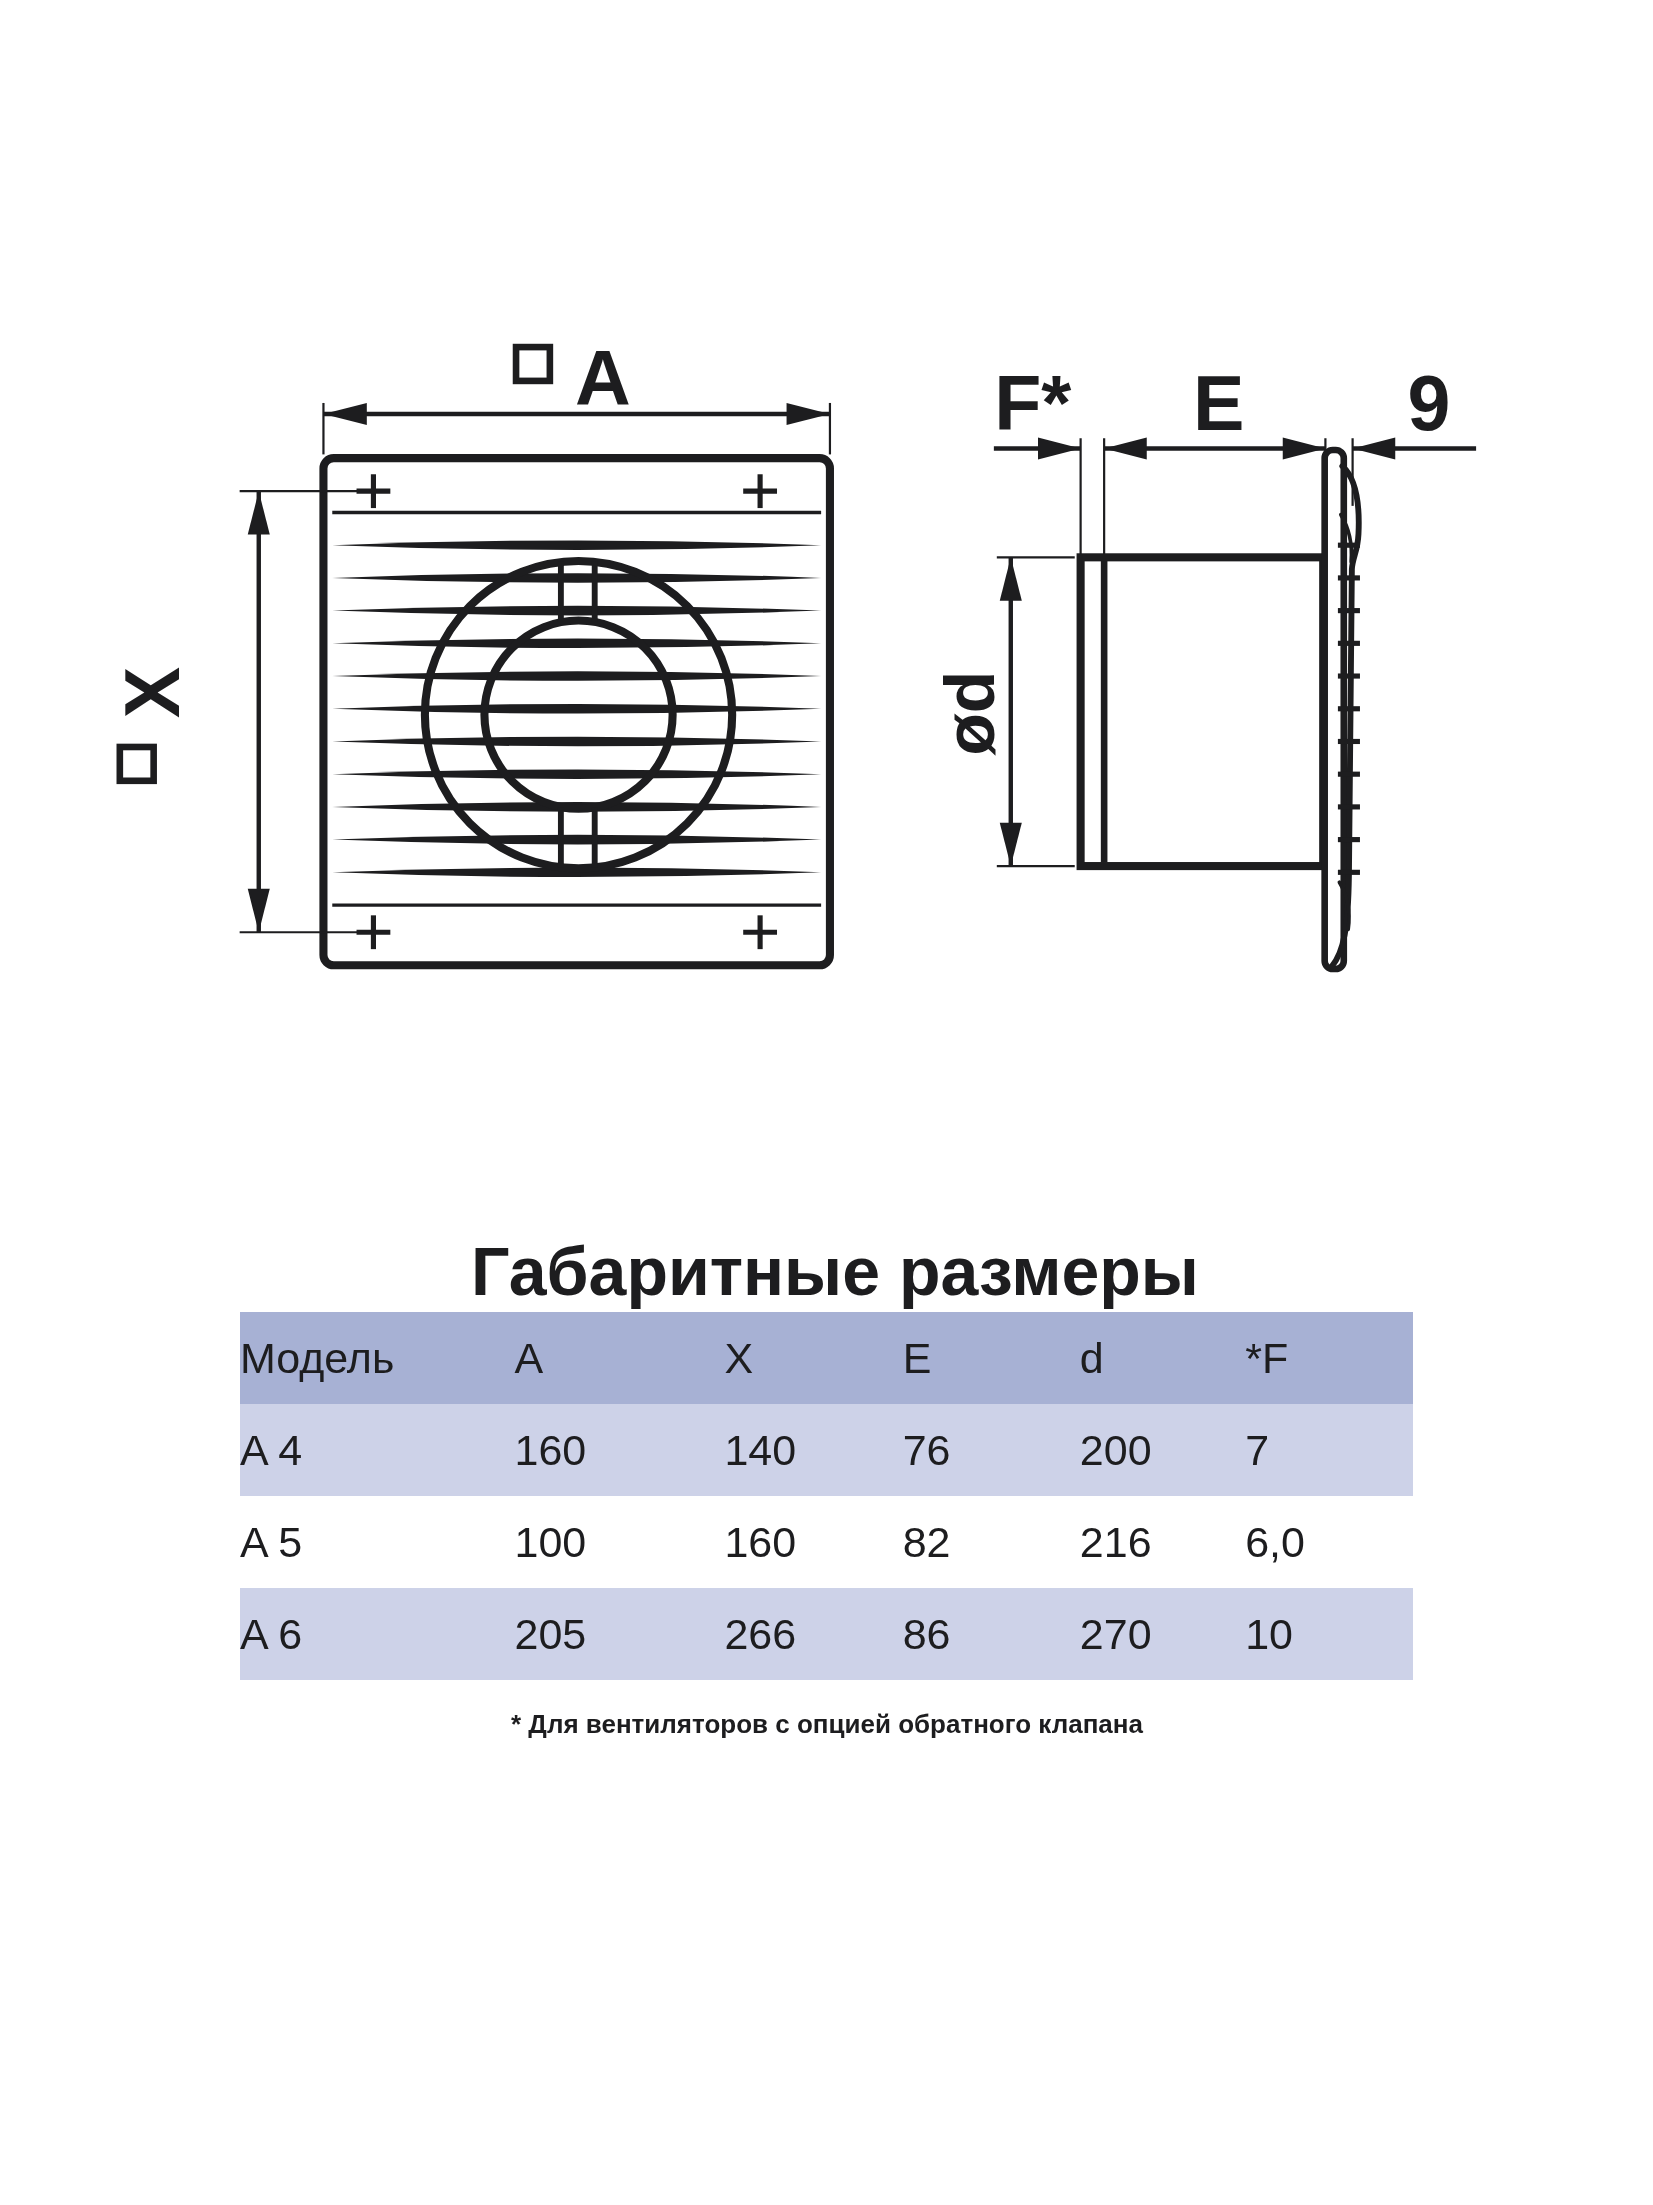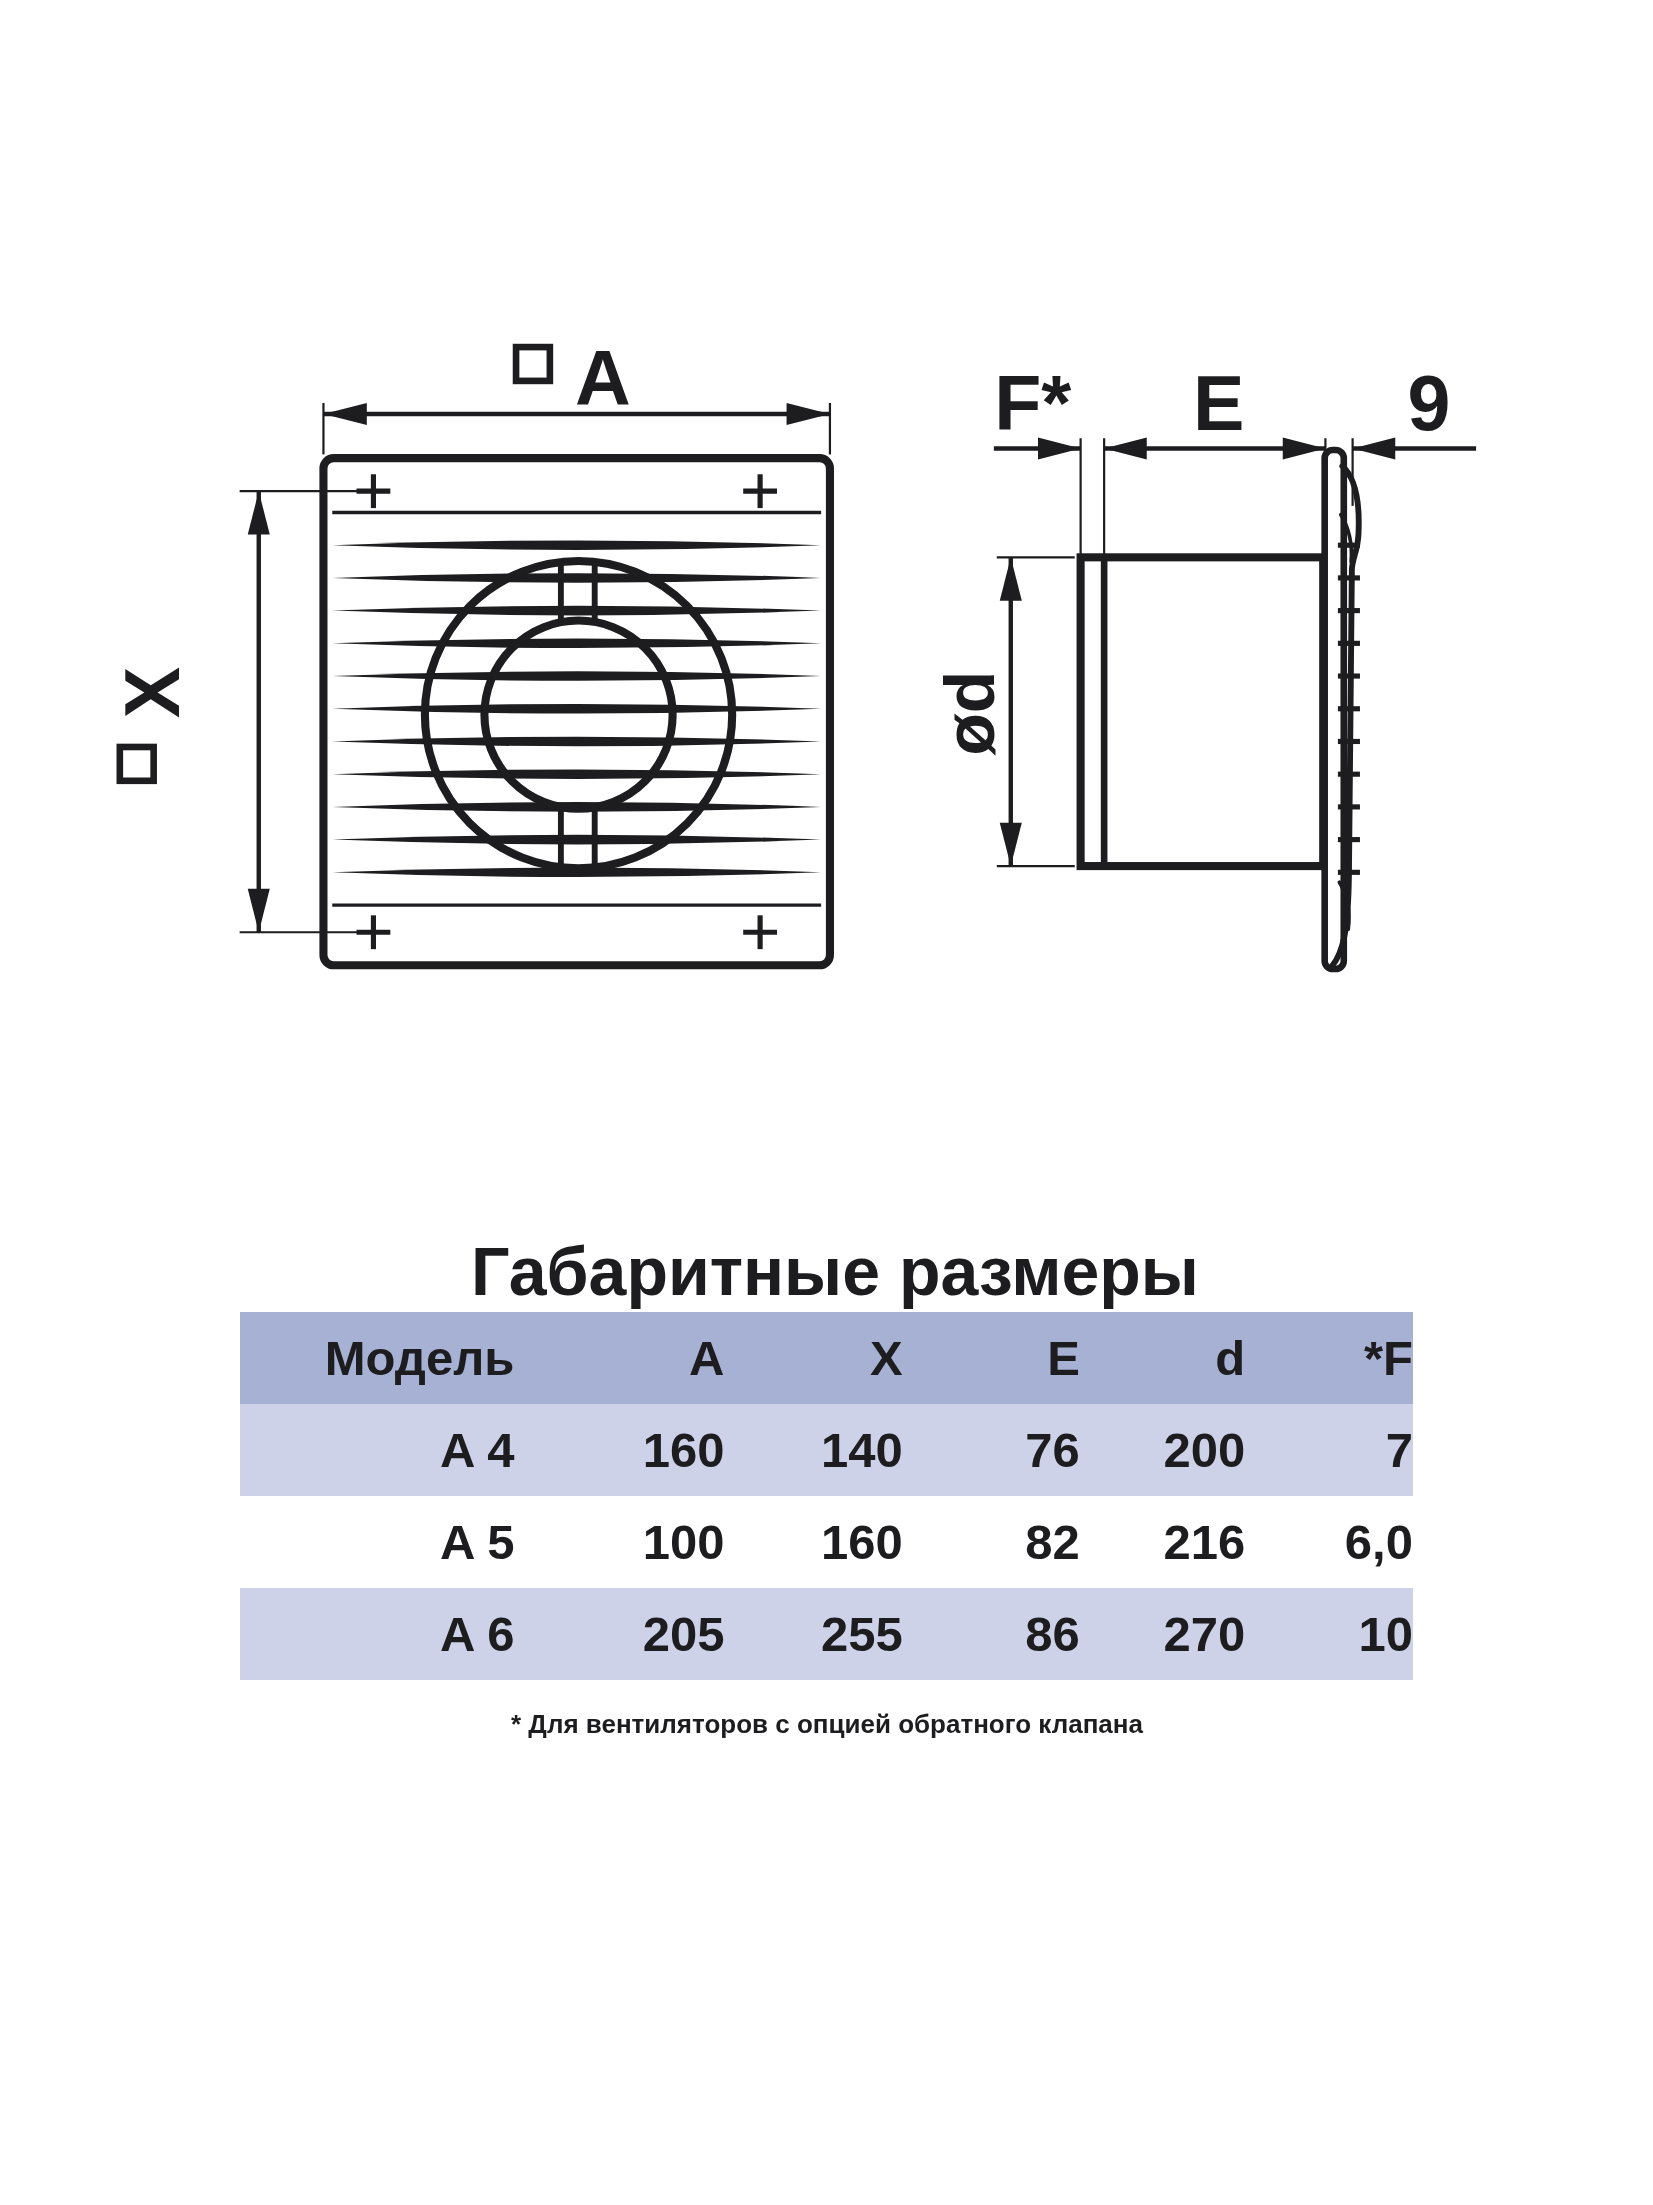--- a/index.html
+++ b/index.html
@@ -37,21 +37,21 @@
     text-align:center;font-size:68px;font-weight:700;line-height:1;
   }
   .dim-table{position:absolute;left:240px;top:1312px;width:1173px;}
   .t-row{
     display:grid;height:92px;align-items:center;
     grid-template-columns:23.4% 17.9% 15.2% 15.1% 14.1% 14.3%;
   }
   .t-row.head{background:var(--table-header-bg);}
   .t-row.alt{background:var(--table-row-alt-bg);}
   .t-row.plain{background:var(--table-row-bg);}
-  .t-cell{text-align:right;font-size:49px;font-weight:700;line-height:1;}
+  .t-cell{text-align:left;font-size:43px;font-weight:400;line-height:1;}
   .footnote{
     position:absolute;left:0;top:1711px;width:1654px;margin:0;
     text-align:center;font-size:26px;font-weight:600;line-height:1;
   }
 </style>
 </head>
 <body>
 
 <div class="sheet">
 
@@ -196,21 +196,21 @@
       <div class="t-cell">A 5</div>
       <div class="t-cell">100</div>
       <div class="t-cell">160</div>
       <div class="t-cell">82</div>
       <div class="t-cell">216</div>
       <div class="t-cell">6,0</div>
     </div>
     <div class="t-row alt">
       <div class="t-cell">A 6</div>
       <div class="t-cell">205</div>
-      <div class="t-cell">255</div>
+      <div class="t-cell">266</div>
       <div class="t-cell">86</div>
       <div class="t-cell">270</div>
       <div class="t-cell">10</div>
     </div>
   </div>
 
   <p class="footnote">* Для вентиляторов с опцией обратного клапана</p>
 
 </div>
 

